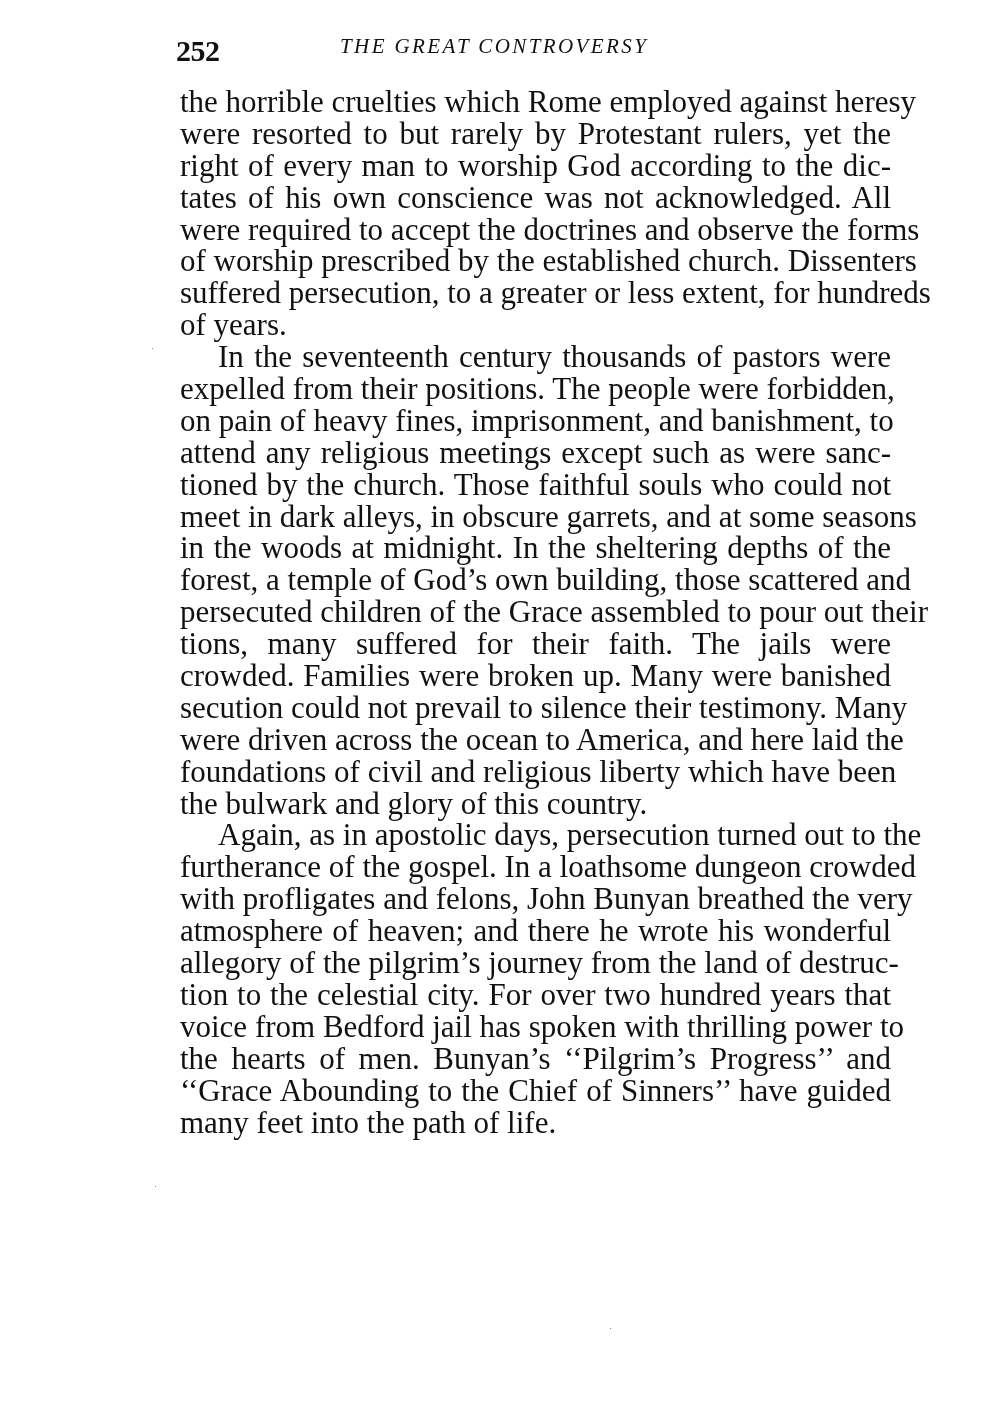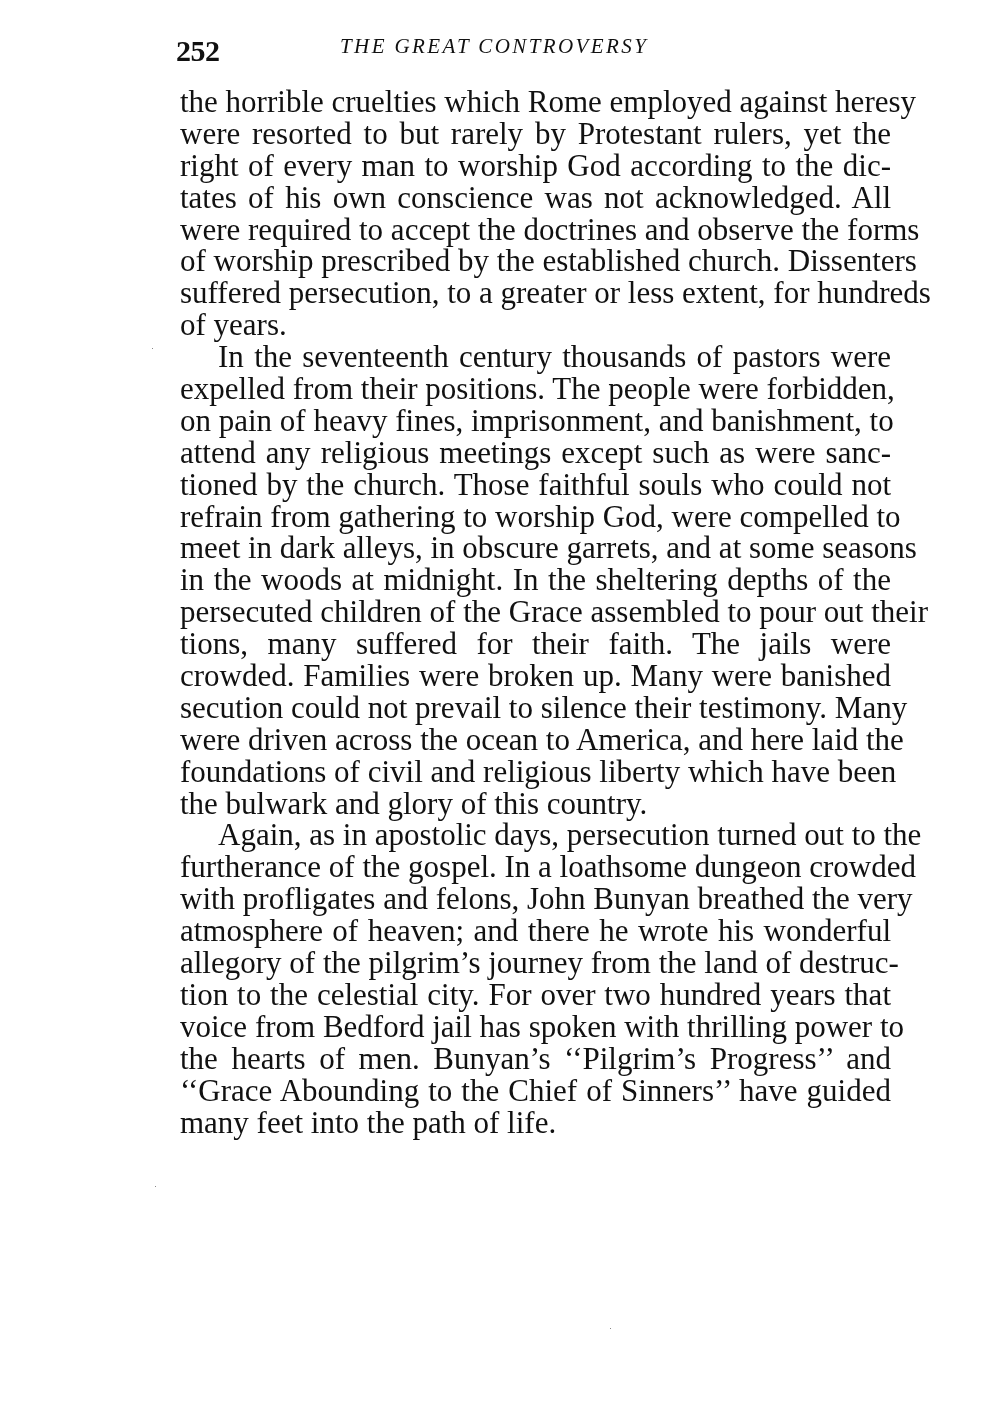--- a/index.html
+++ b/index.html
@@ -116,27 +116,27 @@
     <div class="line">
         <span>on pain of heavy fines, imprisonment, and banishment, to</span>
       </div>
     <div class="line">
         <span>attend any religious meetings except such as were sanc-</span>
       </div>
     <div class="line">
         <span>tioned by the church.  Those faithful souls who could not</span>
       </div>
     <div class="line">
-        <span>refrain from gathering to worship God, were compelled to</span>
-      </div>
-    <div class="line">
         <span>meet in dark alleys, in obscure garrets, and at some seasons</span>
       </div>
     <div class="line">
         <span>in the woods at midnight.  In the sheltering depths of the</span>
+      </div>
+    <div class="line">
+        <span>forest, a temple of God’s own building, those scattered and</span>
       </div>
     <div class="line">
         <span>persecuted children of the Grace assembled to pour out their</span>
       </div>
     <div class="line">
         <span>tions, many suffered for their faith.  The jails were</span>
       </div>
     <div class="line">
         <span>crowded.  Families were broken up.  Many were banished</span>
       </div>

